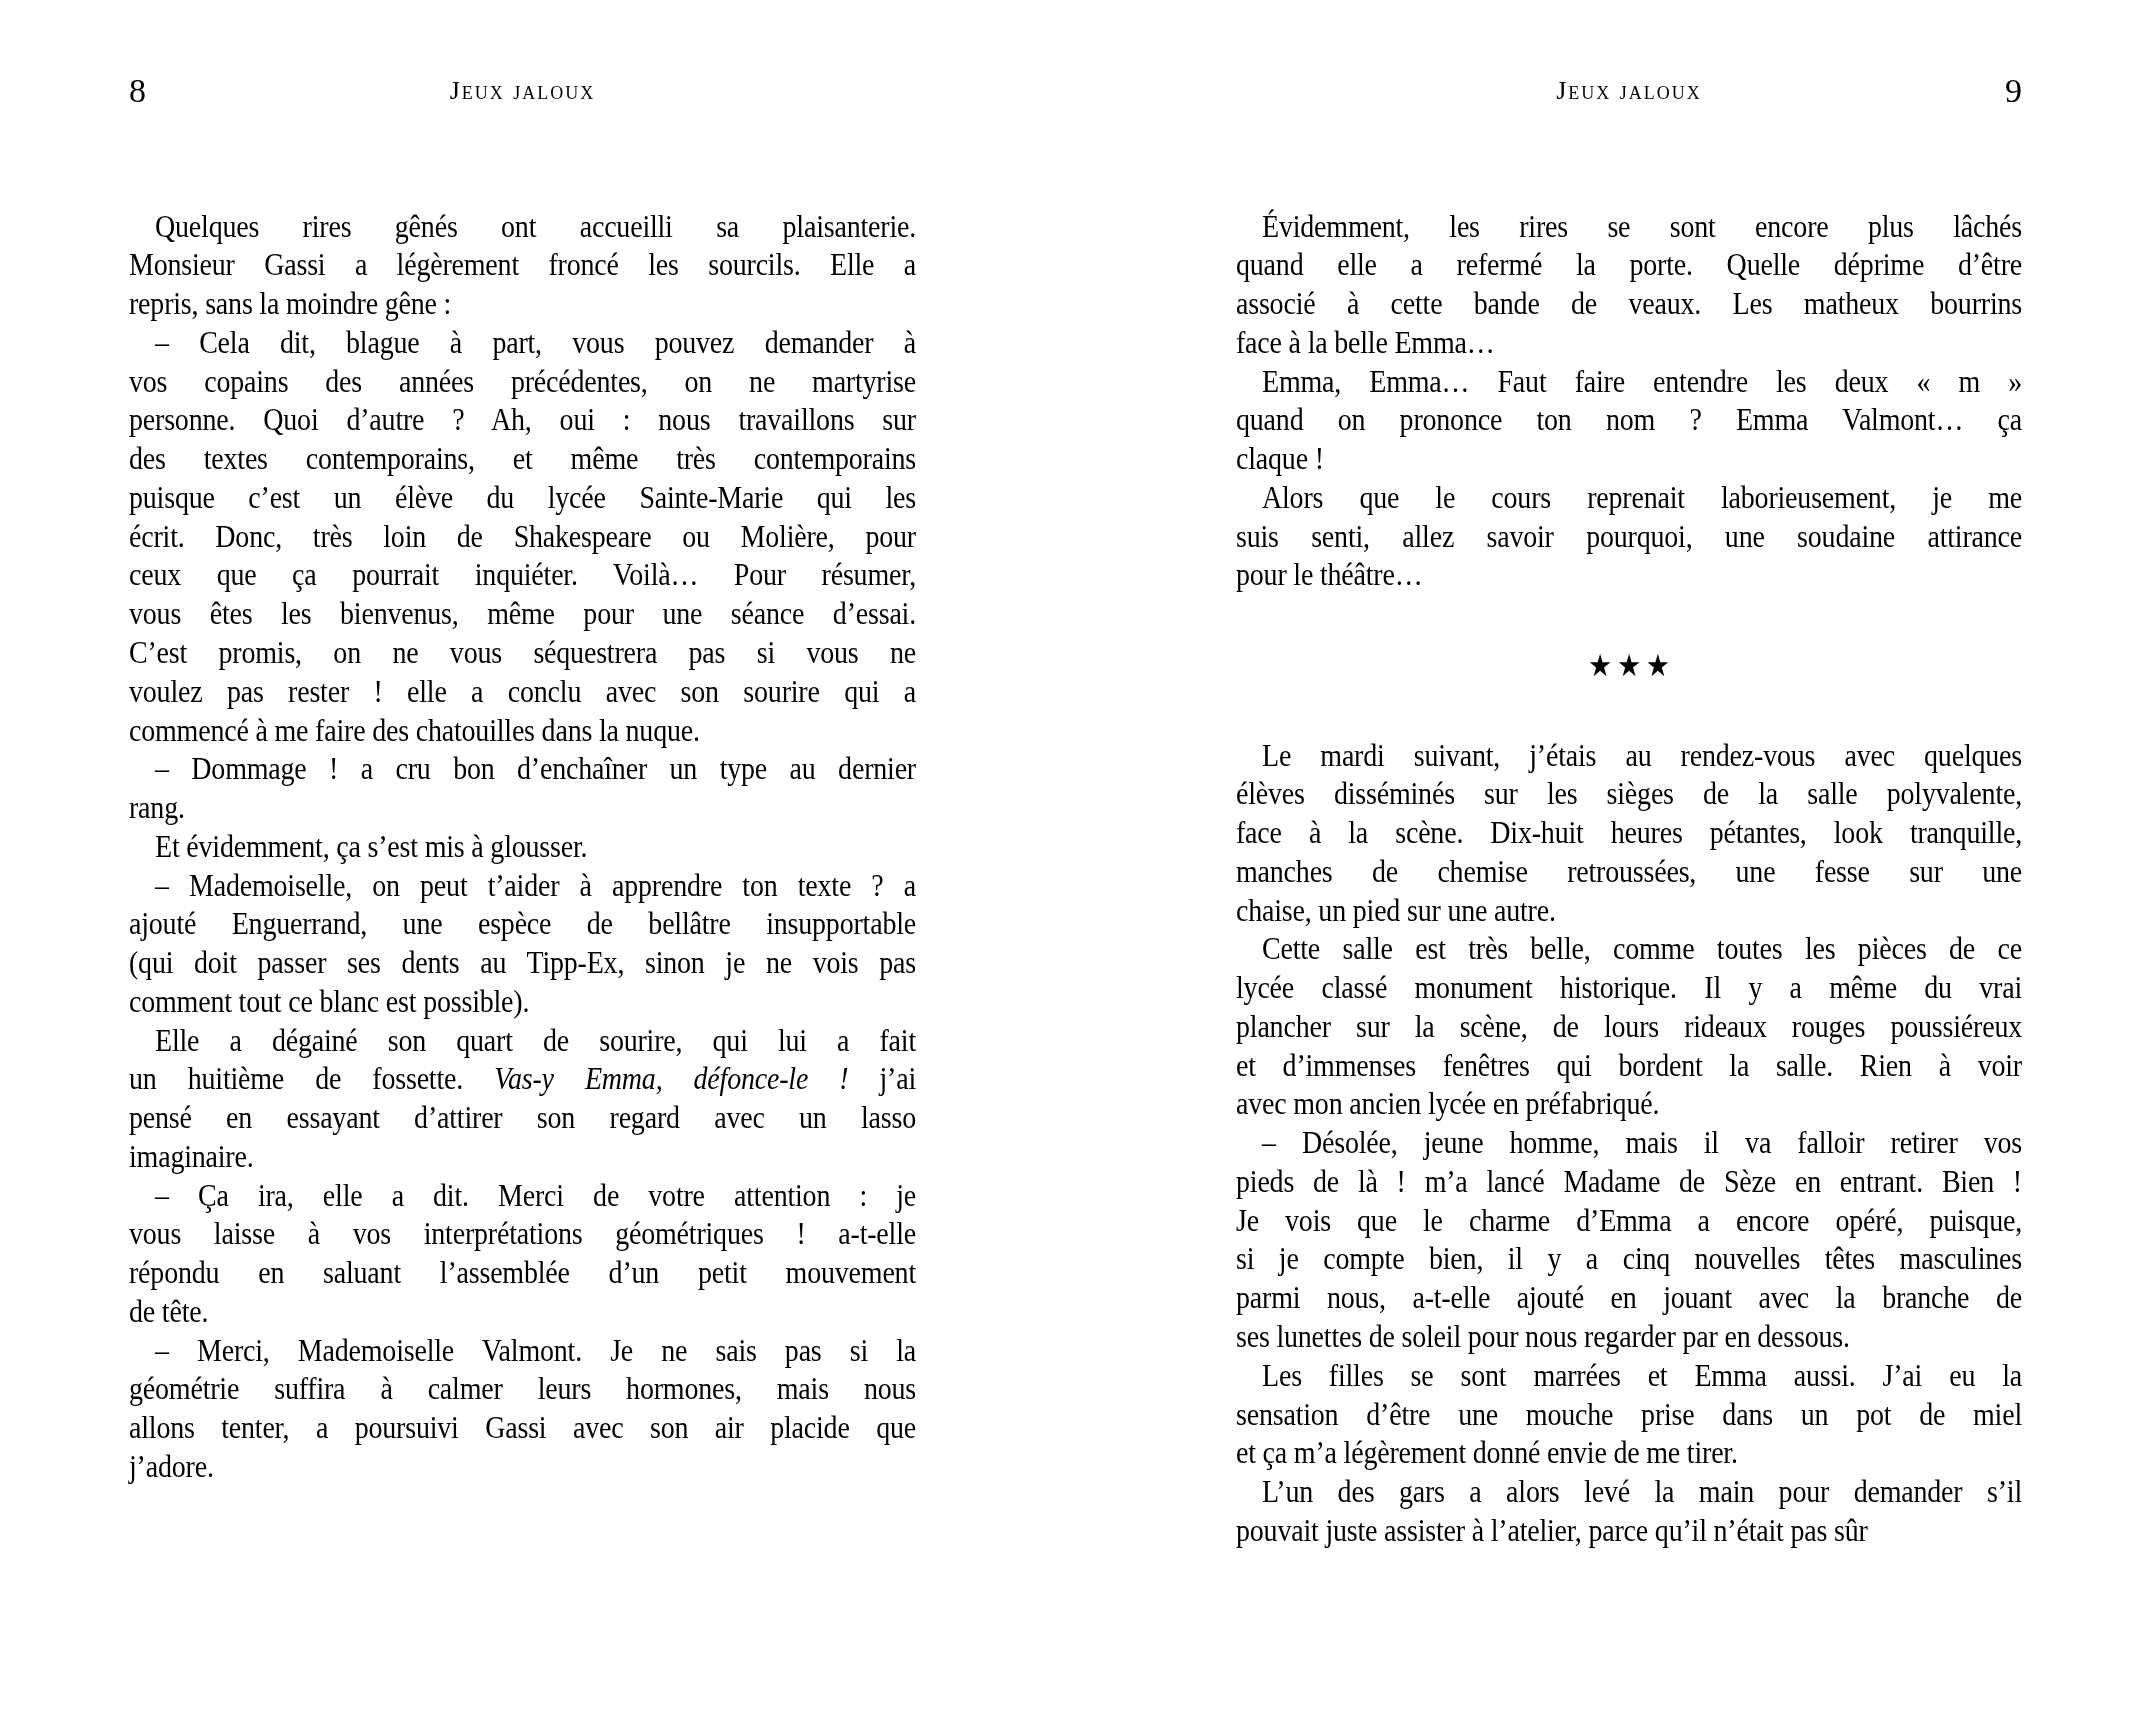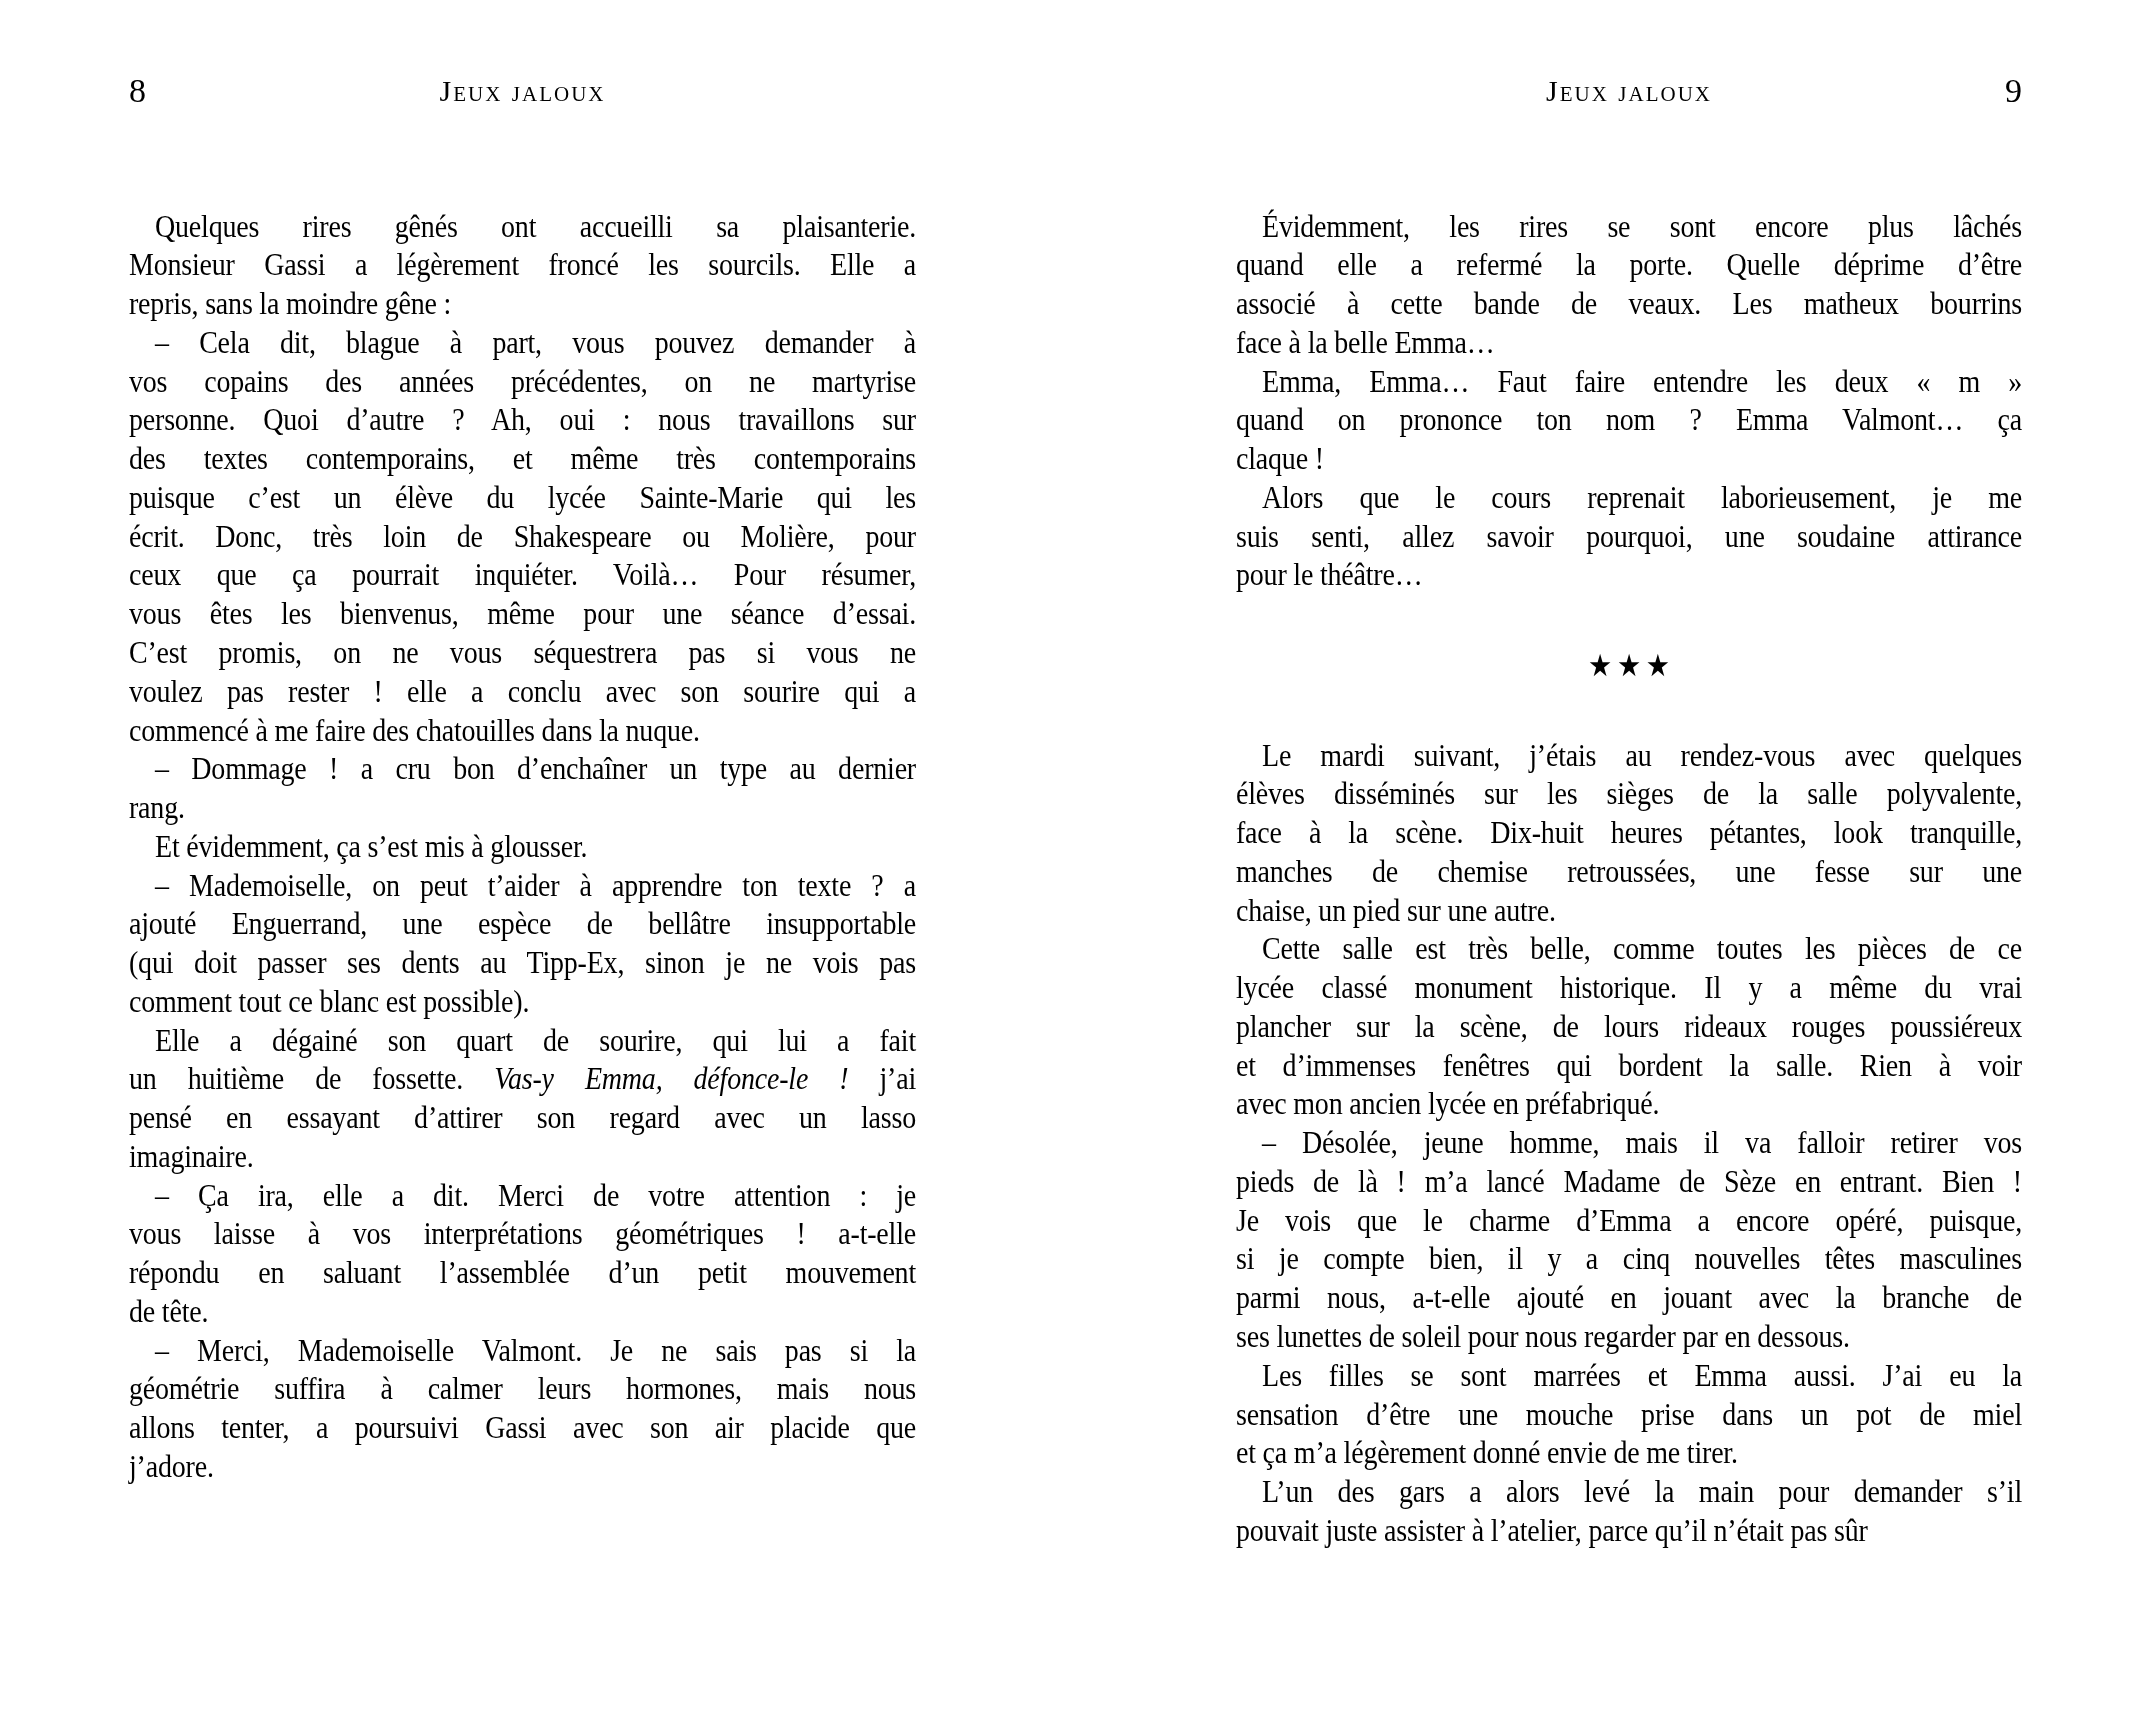--- a/index.html
+++ b/index.html
@@ -17,21 +17,21 @@
   .page-header{position:absolute;top:71px;left:0;right:0;height:42px;}
   .page-num{
     position:absolute;top:0;
     font-size:34px;line-height:39px;
   }
   .num-left{left:0;}
   .num-right{right:0;}
   .page-title{
     text-align:center;
     font-variant:small-caps;
-    font-size:30px;line-height:39px;
+    font-size:26px;line-height:39px;
     letter-spacing:2px;
   }
   .page-body{
     position:absolute;top:207px;left:0;right:0;
     font-size:28px;
     line-height:34px;
     letter-spacing:-0.2px;
     transform:scaleY(1.14);
     transform-origin:top left;
   }

